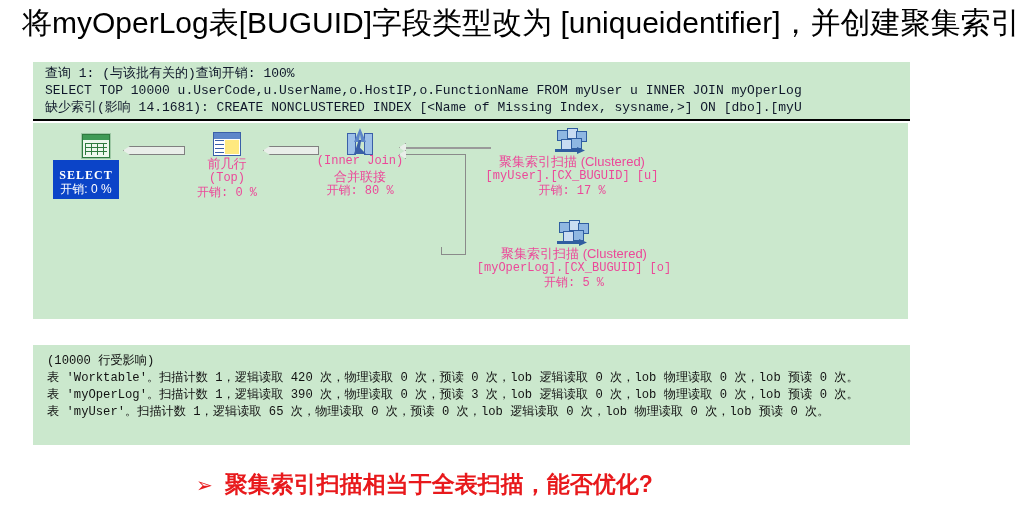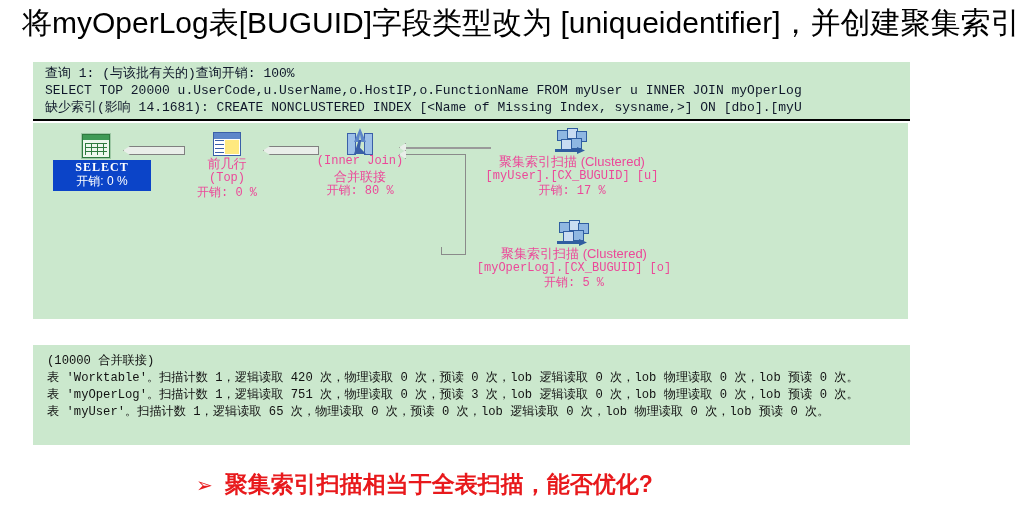--- a/index.html
+++ b/index.html
@@ -55,21 +55,21 @@
     font-family:"Liberation Mono","DejaVu Sans Mono",monospace;
     font-size:12px;line-height:15px;color:#ec4899;white-space:nowrap;
   }
   .node .cap.cn{font-family:"Liberation Sans","DejaVu Sans",sans-serif;font-size:13px;}
   .icon-wrap{height:28px;display:flex;align-items:flex-end;justify-content:center;}
 
   
   #node-select{left:48px;top:130px;width:96px;}
   #select-box{
     background:#0b44c8;color:#ffffff;margin-top:2px;
-    padding:0 0 2px 0;width:98px;margin-left:5px;
+    padding:8px 0 2px 0;width:66px;margin-left:5px;
   }
   #select-box .l1{font-family:"Liberation Serif","DejaVu Serif",serif;font-weight:bold;font-size:12px;line-height:14px;letter-spacing:1px;}
   #select-box .l2{font-size:12px;line-height:15px;font-family:"Liberation Sans","DejaVu Sans",sans-serif;}
 
   
   #node-top{left:172px;top:128px;width:110px;}
   
   #node-merge{left:290px;top:126px;width:140px;}
   
   #node-scan-u{left:432px;top:126px;width:280px;}
@@ -141,21 +141,21 @@
   }
   #red-bullet{display:inline-block;margin-right:12px;font-weight:normal;font-size:20px;}
 </style>
 </head>
 <body>
 
 <div id="slide-title">将myOperLog表[BUGUID]字段类型改为 [uniqueidentifier]，并创建聚集索引</div>
 
 <div class="panel" id="query-text-panel">
   <div class="line mono" id="query-line-0">查询 1: (与该批有关的)查询开销: 100%</div>
-  <div class="line mono" id="query-line-1">SELECT TOP 20000 u.UserCode,u.UserName,o.HostIP,o.FunctionName FROM myUser u INNER JOIN myOperLog</div>
+  <div class="line mono" id="query-line-1">SELECT TOP 10000 u.UserCode,u.UserName,o.HostIP,o.FunctionName FROM myUser u INNER JOIN myOperLog</div>
   <div class="line mono" id="query-line-2">缺少索引(影响 14.1681): CREATE NONCLUSTERED INDEX [&lt;Name of Missing Index, sysname,&gt;] ON [dbo].[myU</div>
 </div>
 
 <div class="panel" id="plan-panel">
 
   <div class="arrow-h" style="left:96px;top:23px;width:56px;"></div>
   <div class="arrow-head" style="left:90px;top:23px;"></div>
 
   <div class="arrow-h" style="left:236px;top:23px;width:50px;"></div>
   <div class="arrow-head" style="left:230px;top:23px;"></div>
@@ -234,21 +234,21 @@
         <div class="cube c5"></div>
         <div class="arw"></div>
     </div>
   </div>
   <div class="cap cn">聚集索引扫描  (Clustered)</div>
   <div class="cap">[myOperLog].[CX_BUGUID] [o]</div>
   <div class="cap">开销: 5 %</div>
 </div>
 
 <div class="panel" id="stats-panel">
-  <div class="line mono" id="stats-line-0">(10000 合并联接)</div>
+  <div class="line mono" id="stats-line-0">(10000 行受影响)</div>
   <div class="line mono" id="stats-line-1">表 'Worktable'。扫描计数 1，逻辑读取 420 次，物理读取 0 次，预读 0 次，lob 逻辑读取 0 次，lob 物理读取 0 次，lob 预读 0 次。</div>
-  <div class="line mono" id="stats-line-2">表 'myOperLog'。扫描计数 1，逻辑读取 751 次，物理读取 0 次，预读 3 次，lob 逻辑读取 0 次，lob 物理读取 0 次，lob 预读 0 次。</div>
+  <div class="line mono" id="stats-line-2">表 'myOperLog'。扫描计数 1，逻辑读取 390 次，物理读取 0 次，预读 3 次，lob 逻辑读取 0 次，lob 物理读取 0 次，lob 预读 0 次。</div>
   <div class="line mono" id="stats-line-3">表 'myUser'。扫描计数 1，逻辑读取 65 次，物理读取 0 次，预读 0 次，lob 逻辑读取 0 次，lob 物理读取 0 次，lob 预读 0 次。</div>
 </div>
 
 <div id="red-note">
   <span id="red-bullet">➢</span><span>聚集索引扫描相当于全表扫描，能否优化?</span>
 </div>
 
 </body></html>

